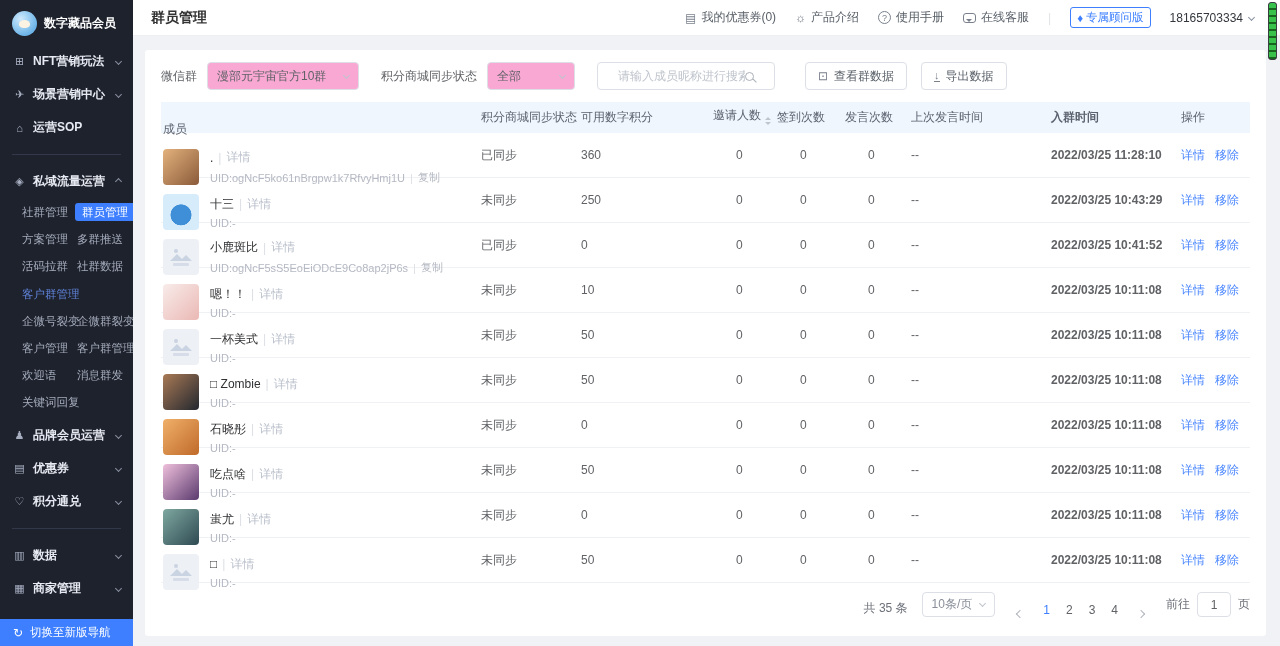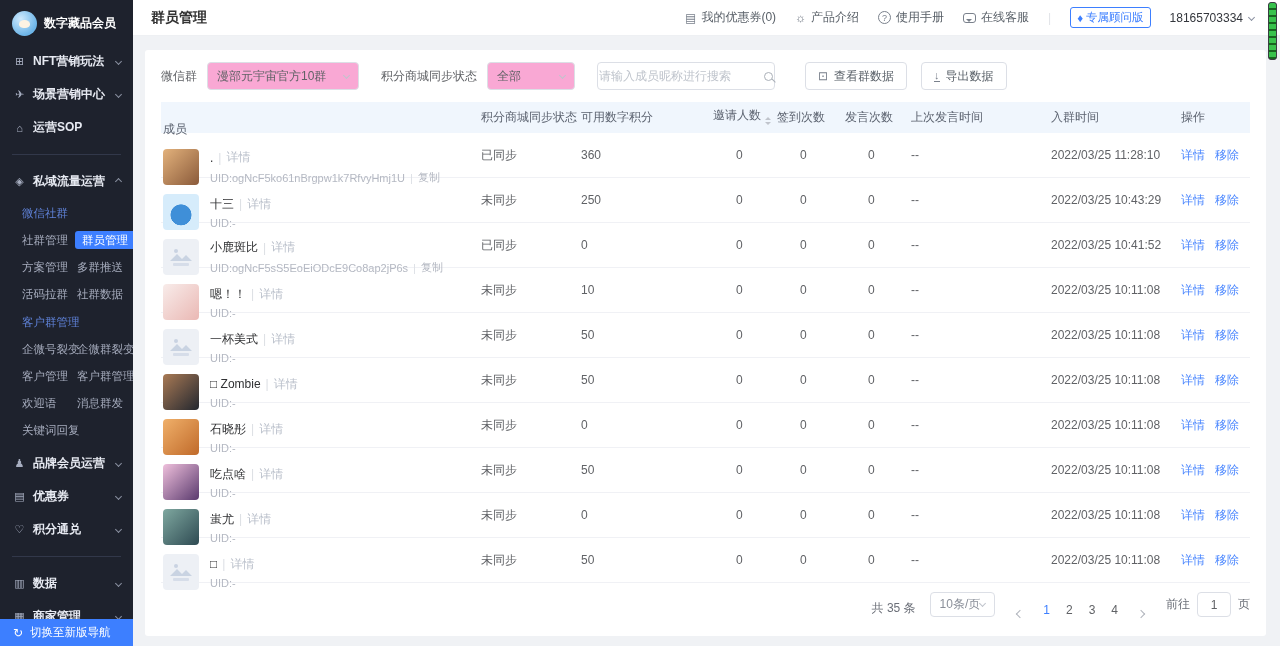--- a/index.html
+++ b/index.html
@@ -41,60 +41,60 @@
   .ext-indicator { position:absolute; right:3px; top:2px; width:9px; height:58px; background:#23262a; border-radius:3px; background-image:repeating-linear-gradient(180deg,#38c24c 0 5px,#17641f 5px 7px); border:1px solid #3a3d42; z-index:9; }
 
   
   .card { position:absolute; left:145px; top:50px; width:1121px; height:586px; background:#fff; border-radius:3px; padding:12px 16px 0; }
   .filters { display:flex; align-items:center; font-size:12px; color:#606266; }
   .f-label { margin-right:10px; white-space:nowrap; }
   .sel { display:flex; align-items:center; justify-content:space-between; border:1px solid #dcdfe6; border-radius:4px; height:28px; padding:0 9px; color:#606266; cursor:pointer; background:#f9a8d4; }
   .sel .caret { border-color:#c0c4cc; margin-top:-2px; }
   .sel-group { width:152px; margin-right:22px; }
   .sel-status { width:88px; margin-right:22px; }
-  .search { display:flex; align-items:center; border:1px solid #dcdfe6; border-radius:4px; height:28px; width:178px; padding:0 1px; margin-right:30px; }
+  .search { display:flex; align-items:center; border:1px solid #dcdfe6; border-radius:4px; height:28px; width:178px; padding:0 20px; margin-right:30px; }
   .search input { border:0; outline:0; flex:1; font-size:12px; color:#606266; font-family:inherit; min-width:0; }
   .search input::placeholder { color:#bfc4cc; }
   .search-ico { width:9px; height:9px; border:1.3px solid #aab0b8; border-radius:50%; position:relative; flex:none; }
   .search-ico:after { content:""; position:absolute; width:5px; height:1.4px; background:#aab0b8; transform:rotate(45deg); right:-4px; bottom:-2px; }
   .btn { display:flex; align-items:center; gap:6px; border:1px solid #dcdfe6; border-radius:4px; height:28px; padding:0 12px; font-size:12px; color:#596068; background:#fff; cursor:pointer; margin-right:14px; white-space:nowrap; }
   .b-ico { font-size:12px; color:#7a818c; }
   .dl-ico { font-size:11px; color:#7a818c; border-bottom:1.3px solid #7a818c; line-height:10px; padding-bottom:1px; }
 
   
   .table { margin-top:12px; }
   .thead { display:flex; align-items:center; height:31px; background:#f0f6fd; font-size:12px; color:#5c6370; }
   .c { flex:none; }
   .c-member { width:320px; padding-left:2px; display:flex; align-items:center; gap:11px;margin-top:24px; }
   .c-sync { width:100px; }
   .c-points { width:132px; }
   .c-invites { width:64px; }
   .c-checkins { width:68px; }
   .c-messages { width:66px; }
   .c-last { width:140px; }
-  .c-join { width:130px; }
+  .c-join { width:130px;font-weight:bold; }
   .c-actions { flex:1; display:flex; gap:10px; }
   .sorter { display:inline-flex; flex-direction:column; margin-left:4px; vertical-align:-1px; }
   .sorter i { width:0; height:0; border:3.5px solid transparent; display:block; }
   .sorter .s-up { border-bottom-color:#c0c4cc; margin-bottom:2px; }
   .sorter .s-dn { border-top-color:#c0c4cc; }
   .trow { display:flex; align-items:center; height:45px; border-bottom:1px solid #f0f1f5; font-size:12px; color:#606266; }
   .trow .c-invites, .trow .c-checkins, .trow .c-messages { padding-left:23px; }
   .avatar { width:36px; height:36px; border-radius:4px; flex:none; background:#edf0f5; overflow:hidden; display:flex; align-items:center; justify-content:center; }
   .mline1 { display:flex; align-items:center; gap:5px; font-size:12px; color:#303133; white-space:nowrap; }
   .msep { color:#dcdfe4; }
   .mdetail { color:#b9bfca; cursor:pointer; }
   .mline2 { display:flex; align-items:center; gap:5px; font-size:11px; color:#b4b8c2; margin-top:4px; white-space:nowrap; }
   .mcopy { color:#b4b8c2; cursor:pointer; }
   .alink { color:#4b87ff; cursor:pointer; white-space:nowrap; }
 
   
   .pager { display:flex; align-items:flex-end; justify-content:flex-end; gap:6px; margin-top:9px; font-size:12px; color:#606266; }
   .p-total { margin-right:8px; color:#6b6f78; }
-  .psel { border:1px solid #dcdfe6; border-radius:4px; height:25px; display:flex; align-items:center; padding:0 9px; color:#8a8f99; cursor:pointer; margin-right:10px; }
+  .psel { border:1px solid #dcdfe6; border-radius:4px; height:25px; display:flex; align-items:center; gap:8px; padding:0 9px; color:#8a8f99; cursor:pointer; margin-right:10px; }
   .psel .caret { border-color:#c0c4cc; margin-top:-2px; }
   .parrow { padding:0 6px; cursor:pointer; display:inline-flex; }
   .parrow .caret { border-color:#b0b4bc; width:6px; height:6px; }
   .caret.left { transform:rotate(135deg); }
   .caret.right { transform:rotate(-45deg); }
   .pnum { padding:0 8px; cursor:pointer; color:#606266; }
   .pnum.cur { color:#3d7fff; }
   .goto { display:flex; align-items:center; gap:7px; margin-left:10px; color:#6b6f78; }
   .goto-input { width:34px; height:25px; border:1px solid #dcdfe6; border-radius:4px; text-align:center; font-size:12px; color:#606266; outline:none; font-family:inherit; }
 </style>
@@ -123,21 +123,20 @@
     <span class="s-lb">运营SOP</span>
 
   </div>
         <div class="side-div"></div>
         <div class="side-sec">
     <span class="s-ico">◈</span>
     <span class="s-lb">私域流量运营</span>
     <span class="chev caret up"></span>
   </div>
         <div class="submenu">
-          <div class="group-title">微信社群</div>
           <div class="sub-grid">
             <div class="sub-item">
     <span class="sub-lb">社群管理</span>
   </div>
             <div class="sub-item">
     <span class="sub-lb active">群员管理</span>
   </div>
             <div class="sub-item">
     <span class="sub-lb">方案管理</span>
   </div>

